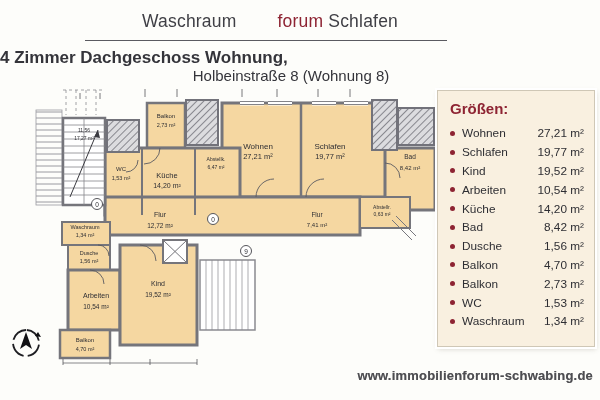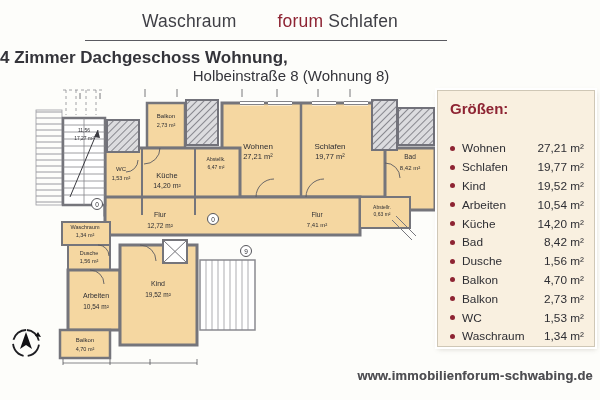--- a/index.html
+++ b/index.html
@@ -18,21 +18,21 @@
   .title2{position:absolute;top:67px;left:0;width:540px;text-align:center;
     font-size:15px;color:#34343a;margin-left:21px;}
 
   .plan{position:absolute;left:0;top:85px;width:440px;height:280px;}
   .plan text{font-family:"Liberation Sans", sans-serif;fill:#2e2e33;}
 
   .sizes-panel{position:absolute;left:437px;top:90px;width:158px;height:257px;
     box-sizing:border-box;background:#f9f0e0;border:1px solid #cfc7b6;
     box-shadow:0 0 0 2px #ffffff,1px 2px 5px rgba(90,80,60,.25);
     padding:9px 10px 6px 12px;}
-  .sizes-title{color:#8e2433;font-weight:bold;font-size:15px;margin-bottom:22px;}
+  .sizes-title{color:#8e2433;font-weight:bold;font-size:15px;margin-bottom:7px;}
   .size-row{display:flex;align-items:center;height:18.8px;font-size:11.8px;color:#2e2e33;}
   .size-row .dot{width:5px;height:5px;border-radius:50%;background:#8e2433;margin-right:7px;flex:0 0 auto;}
   .size-row .lbl{white-space:nowrap;}
   .size-row .val{margin-left:auto;white-space:nowrap;}
 
   .footer-url{position:absolute;top:368px;right:7px;font-size:13px;color:#4e4e52;
     letter-spacing:.2px;text-shadow:0 0 .6px #9a9a9a;font-weight:bold;}
 </style>
 </head>
 <body>

